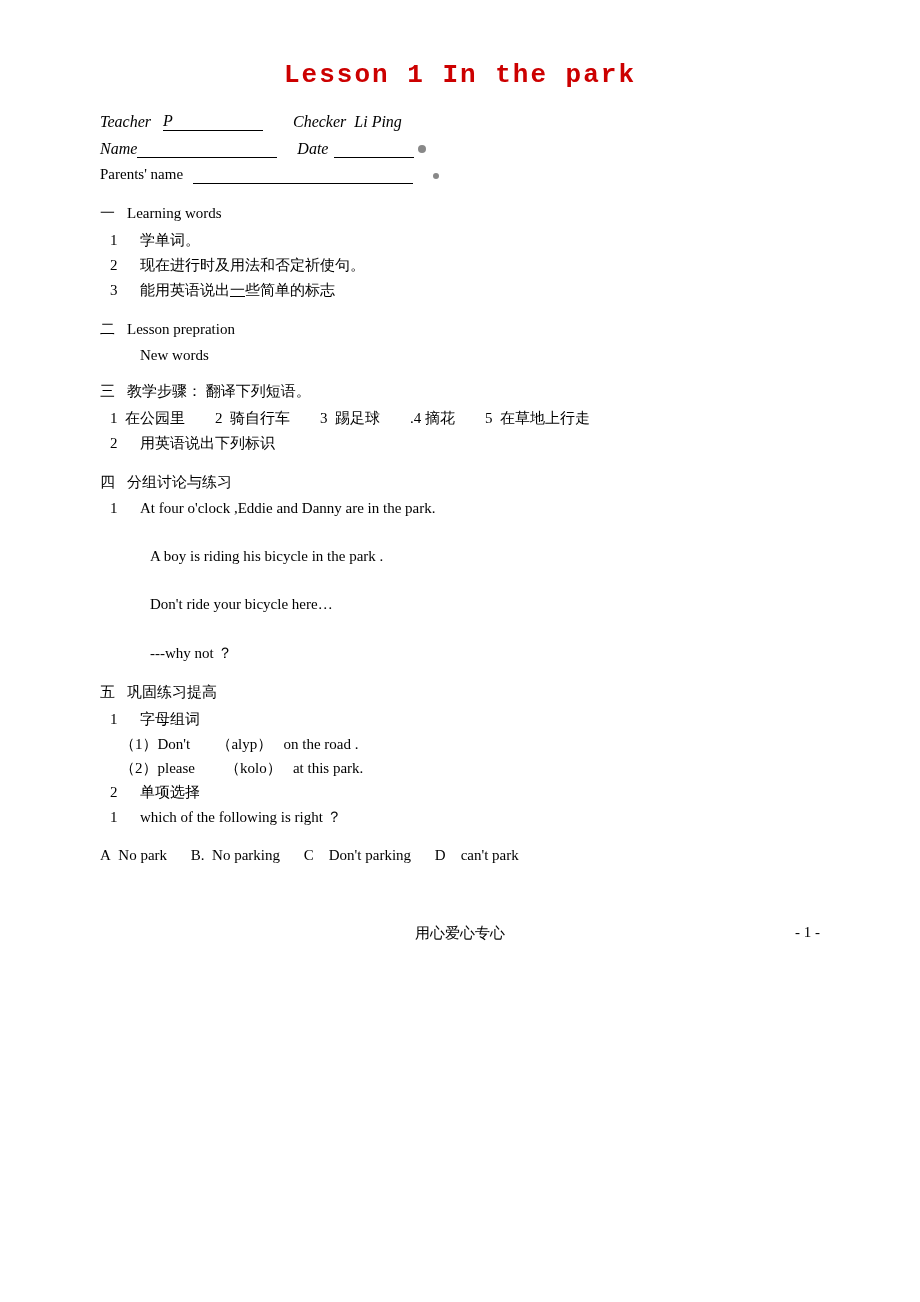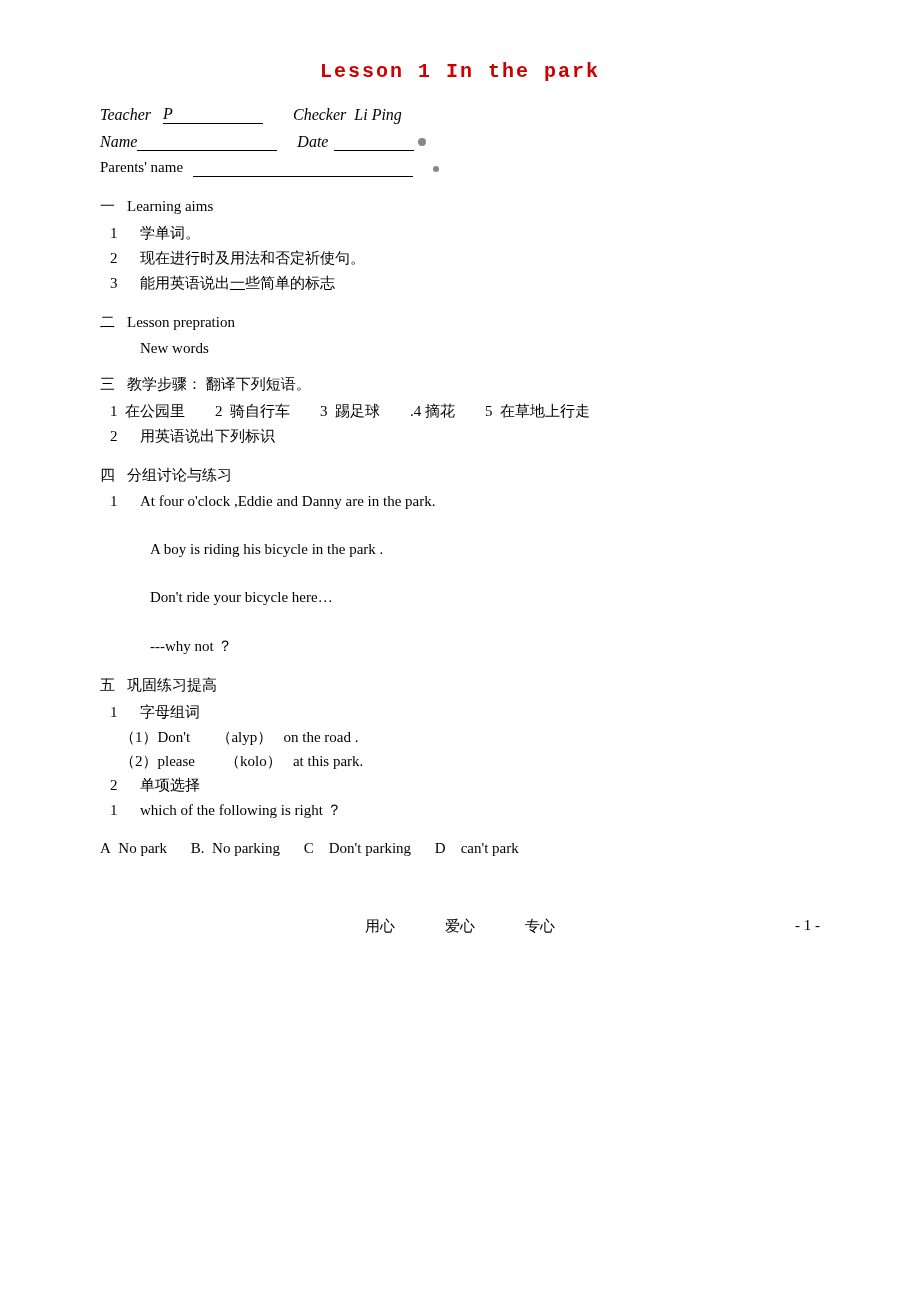--- a/index.html
+++ b/index.html
@@ -13,21 +13,21 @@
       font-size: 15px;
       color: #000000;
       width: 920px;
       min-height: 1302px;
       padding: 60px 100px 60px 100px;
     }
     .title {
       text-align: center;
       color: #cc0000;
       font-family: "Courier New", monospace;
-      font-size: 20px;
+      font-size: 26px;
       font-weight: bold;
       letter-spacing: 2px;
       margin-bottom: 22px;
     }
     .meta-row {
       display: flex;
       align-items: center;
       margin-bottom: 8px;
       font-size: 16px;
       font-style: italic;
@@ -133,21 +133,21 @@
 </div>
 
 <div class="parents-row">
   <span>Parents' name</span>
   <span style="display:inline-block; width:220px; border-bottom:1px solid #000; margin-left:10px;">&nbsp;</span>
   <span class="parents-dot" style="margin-left:20px;"></span>
 </div>
 
 <div class="section-header spacing-top">
   <span class="section-num">一</span>
-  <span class="section-title">Learning aims</span>
+  <span class="section-title">Learning words</span>
 </div>
 <div class="item">
   <span class="item-num">1</span>
   <span class="item-text">学单词。</span>
 </div>
 <div class="item">
   <span class="item-num">2</span>
   <span class="item-text">现在进行时及用法和否定祈使句。</span>
 </div>
 <div class="item">
@@ -228,19 +228,19 @@
   <span class="item-text">which of the following is right ？</span>
 </div>
 <div style="margin-top:20px; ">
   <span style="margin-right:20px;"><span>A</span>&nbsp;&nbsp;<span>No park</span></span>
   <span style="margin-right:20px;"><span>B.</span>&nbsp;&nbsp;<span>No parking</span></span>
   <span style="margin-right:20px;"><span>C</span>&nbsp;&nbsp;&nbsp;&nbsp;<span>Don't parking</span></span>
   <span><span>D</span>&nbsp;&nbsp;&nbsp;&nbsp;<span>can't park</span></span>
 </div>
 
 <div class="footer-wrapper" style="margin-top:60px;">
-  <div style="display:flex; gap:50px; justify-content:center;">
+  <div style="display:flex; justify-content:center;">
     <span>用心</span>
     <span>爱心</span>
     <span>专心</span>
   </div>
   <span style="position:absolute; right:0;">- 1 -</span>
 </div>
 
 </body></html>

